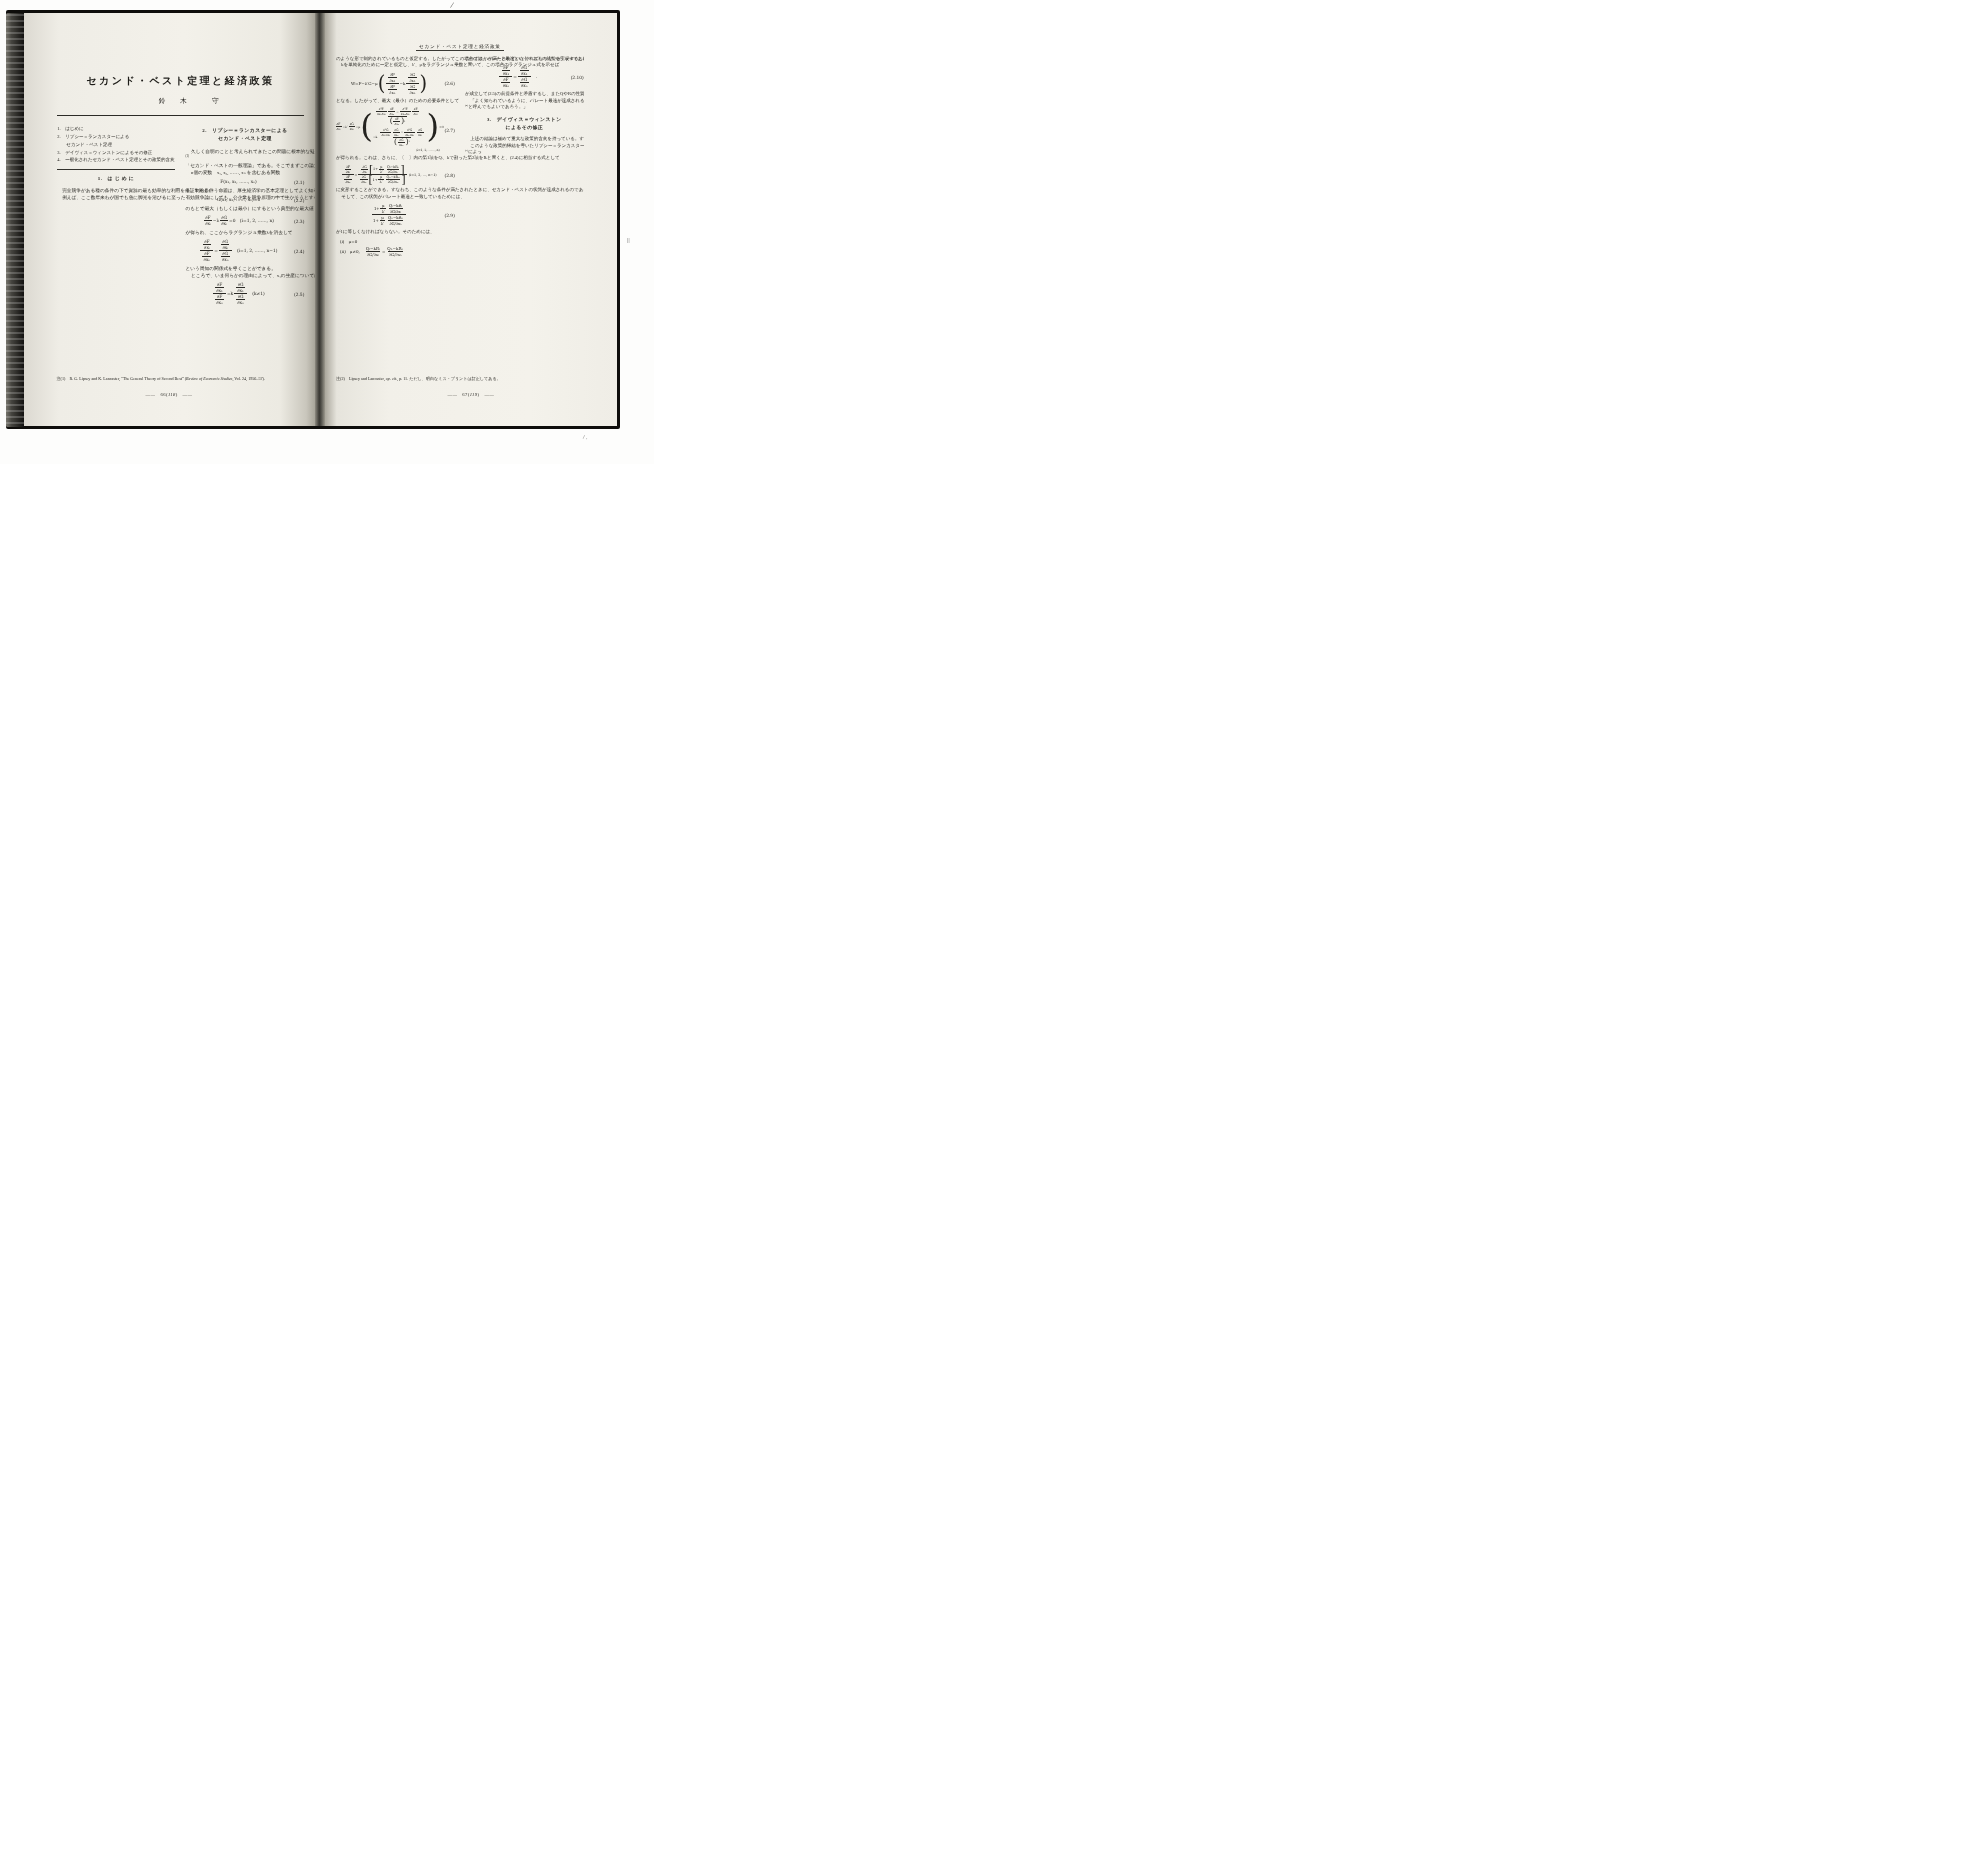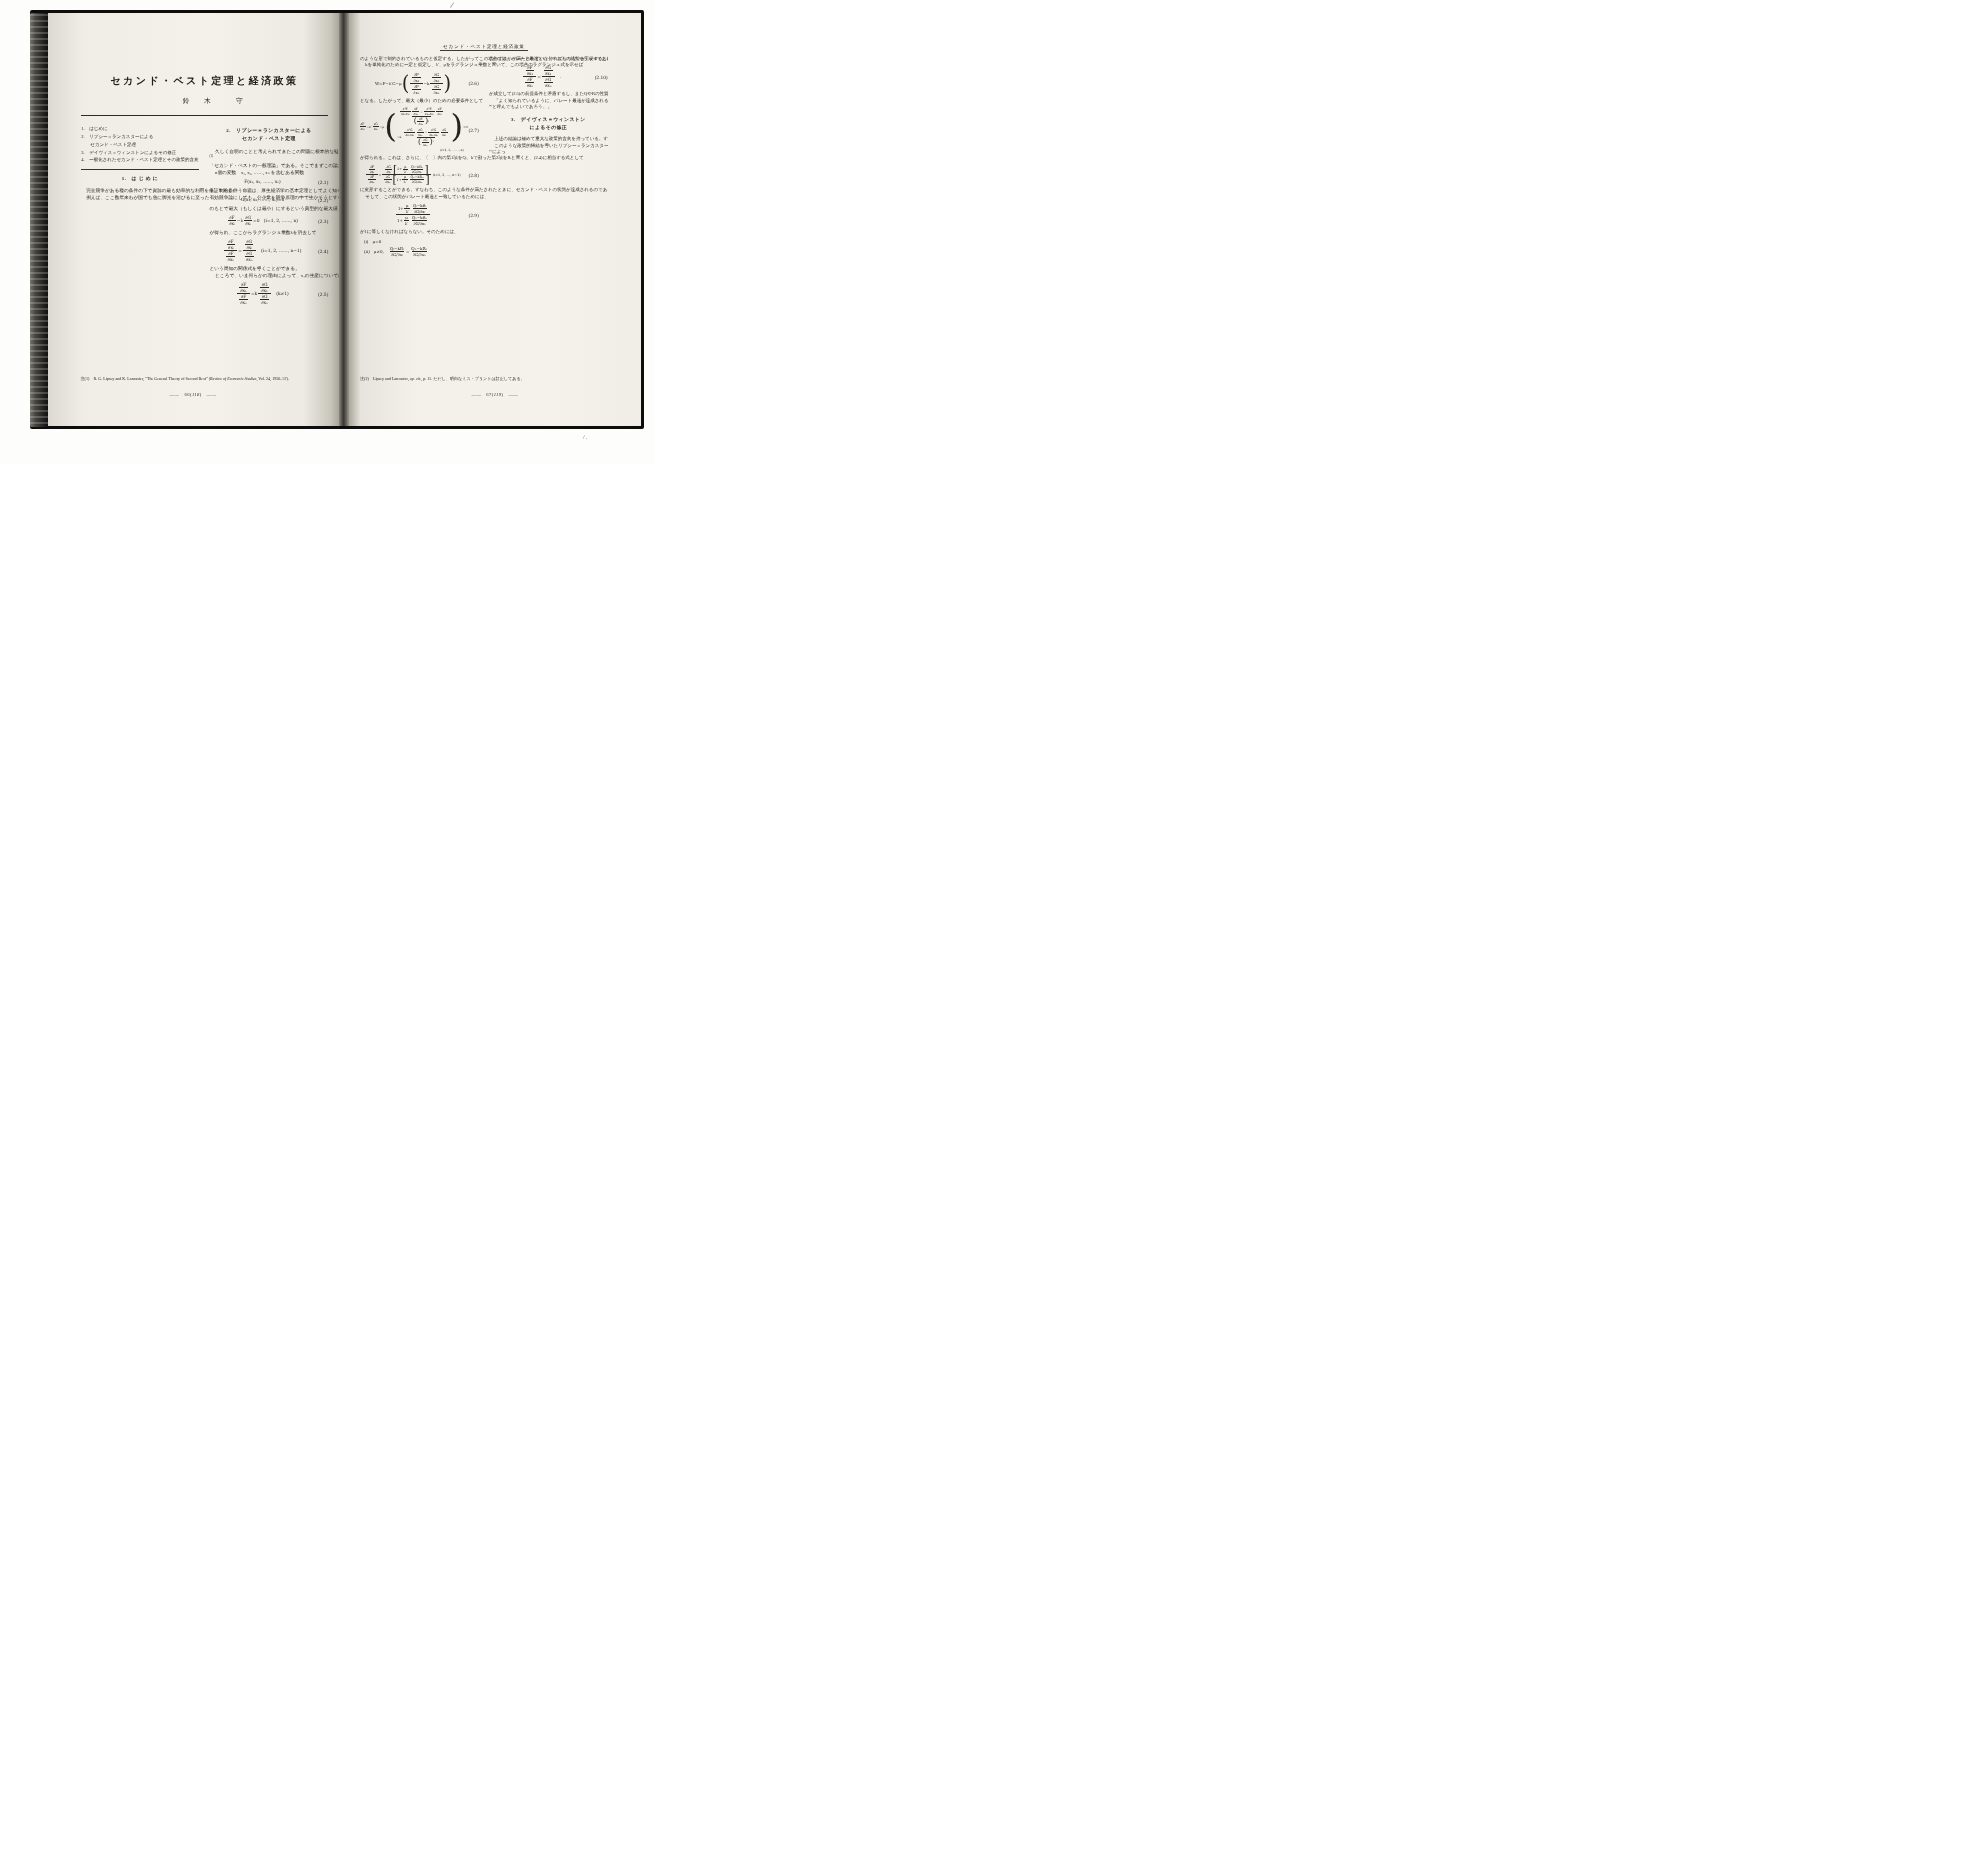--- a/index.html
+++ b/index.html
@@ -3,21 +3,21 @@
 <meta charset="utf-8">
 <style>
   html,body{margin:0;padding:0;background:#ffffff;}
   .scan{position:relative;width:654px;height:464px;background:#fdfdfc;overflow:hidden;
         font-family:"Liberation Serif","DejaVu Serif",serif;color:#24231f;}
   .artifact{position:absolute;color:#4a4a46;}
   .corner-mark{left:451px;top:0px;font-size:8.7px;transform:rotate(14deg);}
   .bottom-mark{left:583px;top:434px;font-size:6px;transform:rotate(8deg);color:#55534e;}
   .edge-marks{left:627px;top:237px;font-size:5.2px;color:#3a3834;letter-spacing:0.4px;}
 
-  .book{position:absolute;left:30px;top:10.3px;width:614px;height:419px;background:#0e0d0b;border-radius:2px;}
+  .book{position:absolute;left:6px;top:10.3px;width:614px;height:419px;background:#0e0d0b;border-radius:2px;}
   .page-edges{position:absolute;left:0;top:2.4px;bottom:2.4px;width:17.5px;border-radius:1.6px 0 0 1.6px;
       background:
         repeating-linear-gradient(to bottom, rgba(255,255,255,0.20) 0 0.4px, rgba(0,0,0,0) 0.4px 1.2px),
         linear-gradient(to right,#77756d,#45443f 30%,#23221f 75%,#121110);}
   .pages{position:absolute;left:17.5px;top:3.2px;right:3.2px;bottom:3.2px;display:flex;background:#e9e7e0;}
   .page{position:relative;flex:1;overflow:hidden;}
   .page-left{background:linear-gradient(to right,#dcd9d1,#efede6 12%,#f3f1ea 55%,#eceae2 88%,#c9c6bc 97%,#a8a59a);
              padding:13.5px 10.3px 0 33px;box-sizing:border-box;}
   .gutter{width:10.3px;background:linear-gradient(to right,#8f8c82,#383732 42%,#4a4943 58%,#9b988d);}
   .page-right{background:linear-gradient(to right,#aaa79c,#e6e4dc 4%,#f2f0e9 22%,#f4f2eb 70%,#efede6);

